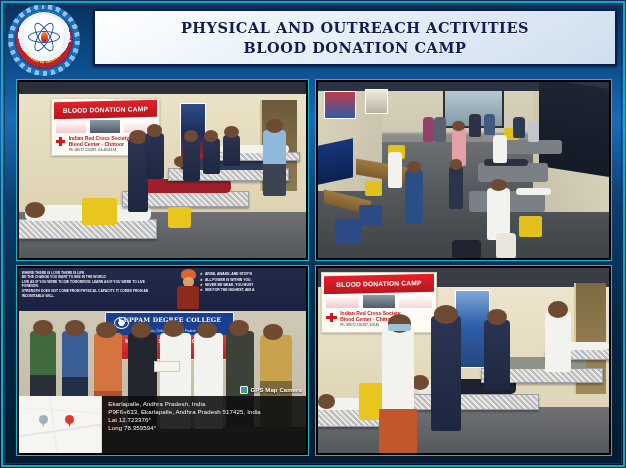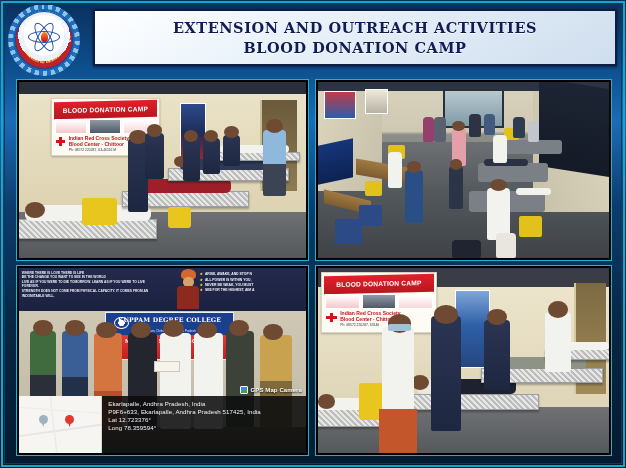--- a/index.html
+++ b/index.html
@@ -363,21 +363,21 @@
       </div>
       <div class="atom">
         <span class="orb o1"></span>
         <span class="orb o2"></span>
         <span class="orb o3"></span>
         <span class="flame"></span>
       </div>
     </div>
 
     <div class="title-box">
-      <div class="title-line">EXTENSION AND OUTREACH ACTIVITIES</div>
+      <div class="title-line">PHYSICAL AND OUTREACH ACTIVITIES</div>
       <div class="title-line">BLOOD DONATION CAMP</div>
     </div>
   </div>
 
   <div class="grid">
 
     <div class="cell c-tl">
       <div class="photo p1">
         <div class="wall"></div>
         <div class="topband"></div>

